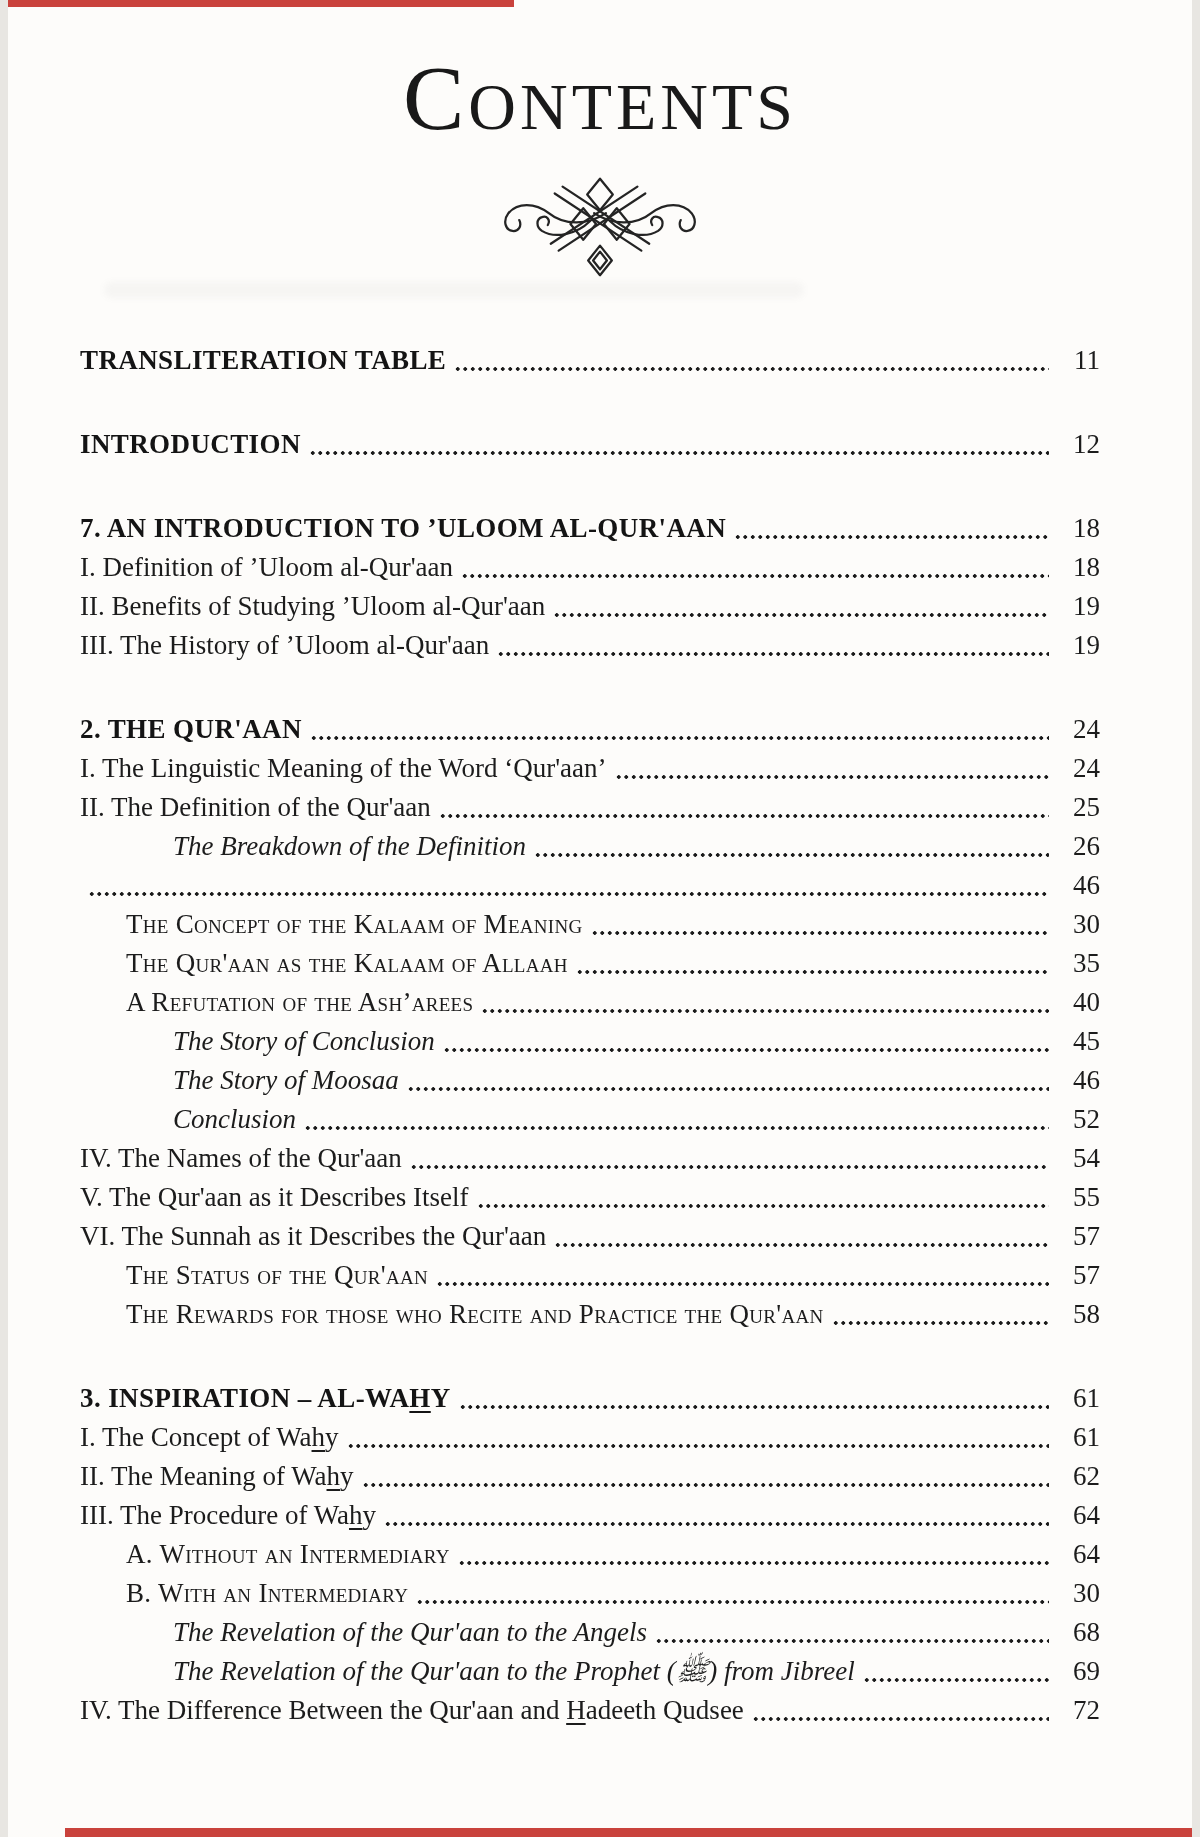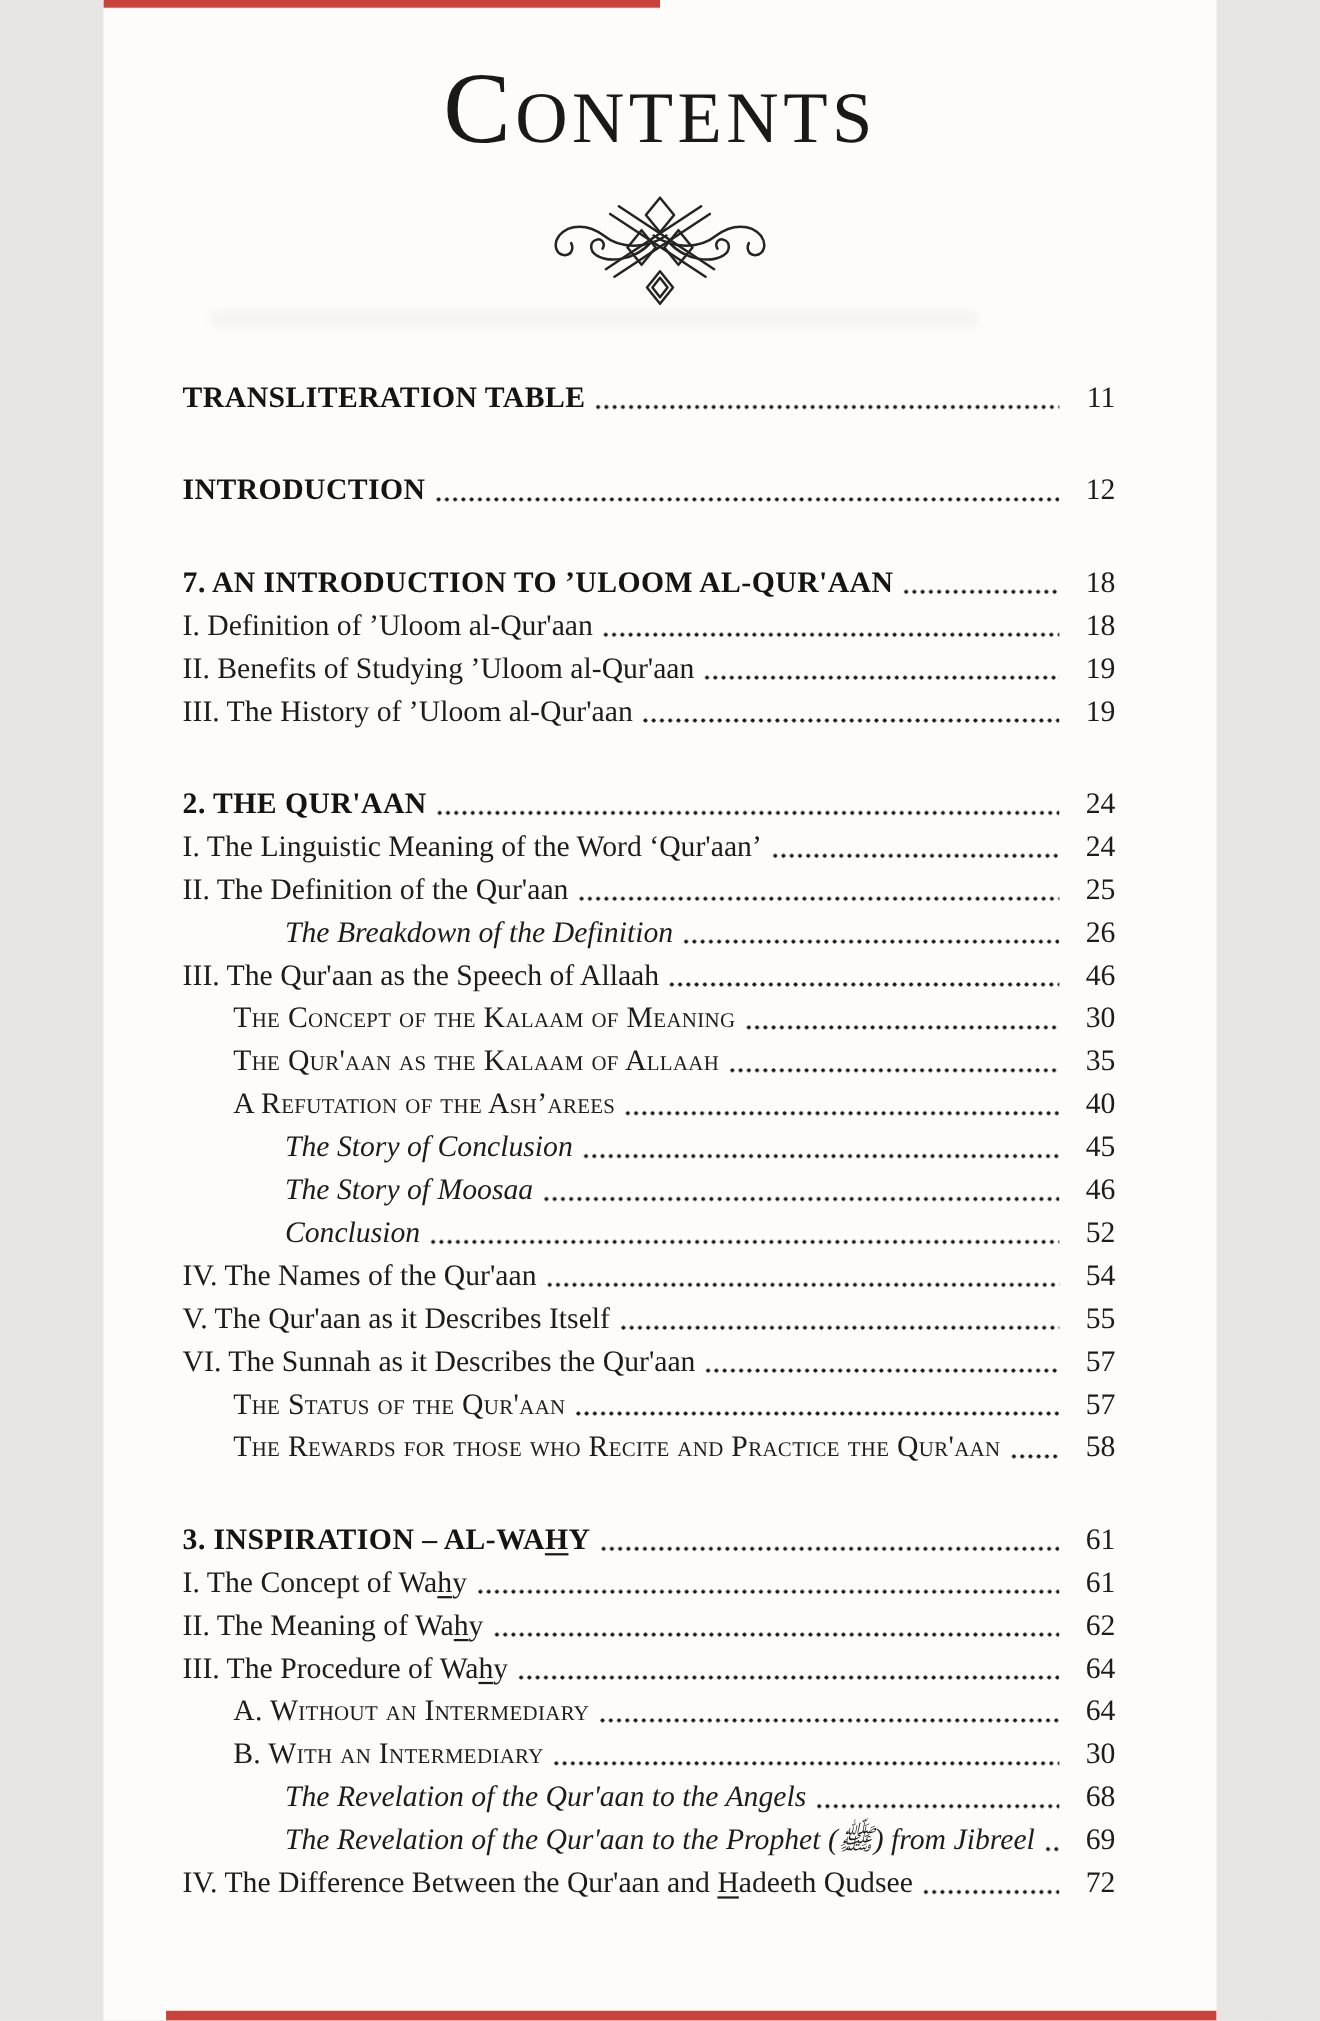--- a/index.html
+++ b/index.html
@@ -1,18 +1,18 @@
 <!DOCTYPE html>
 <html><head>
 <meta charset="utf-8">
 <style>
   html,body { margin:0; padding:0; background:#e8e6e2; }
   .page {
     position:relative;
-    width:1012px; height:1837px;
+    width:1184px; height:1837px;
     margin:0 auto;
     background:#fdfcfa;
     overflow:hidden;
     font-family:"Liberation Serif","DejaVu Serif",serif;
     color:#1c1c1c;
   }
   
   .edge-strip { position:absolute; background:#c9423c; }
   .edge-strip.top { top:0; left:0; width:506px; height:7px; }
   .edge-strip.bottom { bottom:0; left:57px; right:0; height:9px; }
@@ -149,21 +149,20 @@
       <span class="pagenum">25</span>
     </div>
 
     <div class="row ital">
       <span class="label">The Breakdown of the Definition</span>
       <span class="leader"></span>
       <span class="pagenum">26</span>
     </div>
 
     <div class="row main">
-      <span class="label">III. The Qur'aan as the Speech of Allaah</span>
       <span class="leader"></span>
       <span class="pagenum">46</span>
     </div>
 
     <div class="row sc">
       <span class="label">The Concept of the Kalaam of Meaning</span>
       <span class="leader"></span>
       <span class="pagenum">30</span>
     </div>
 

